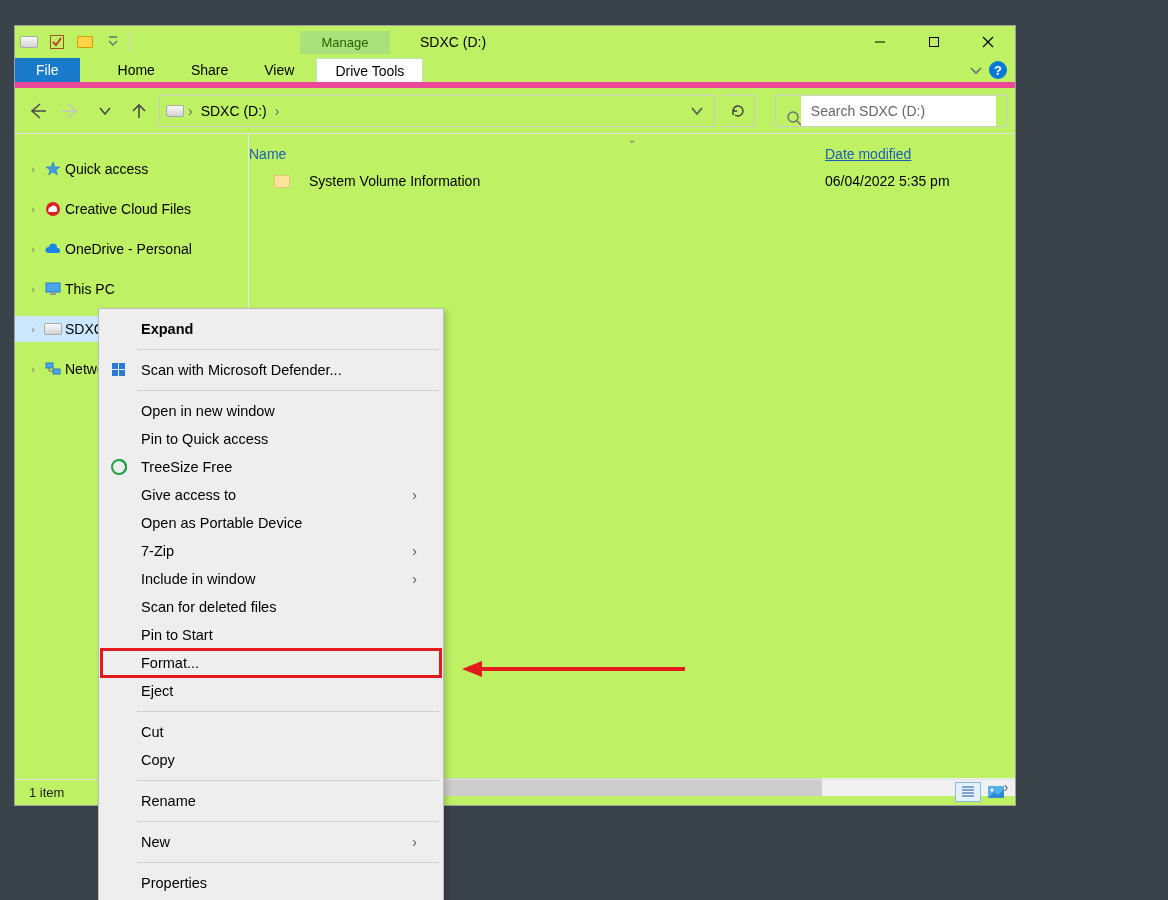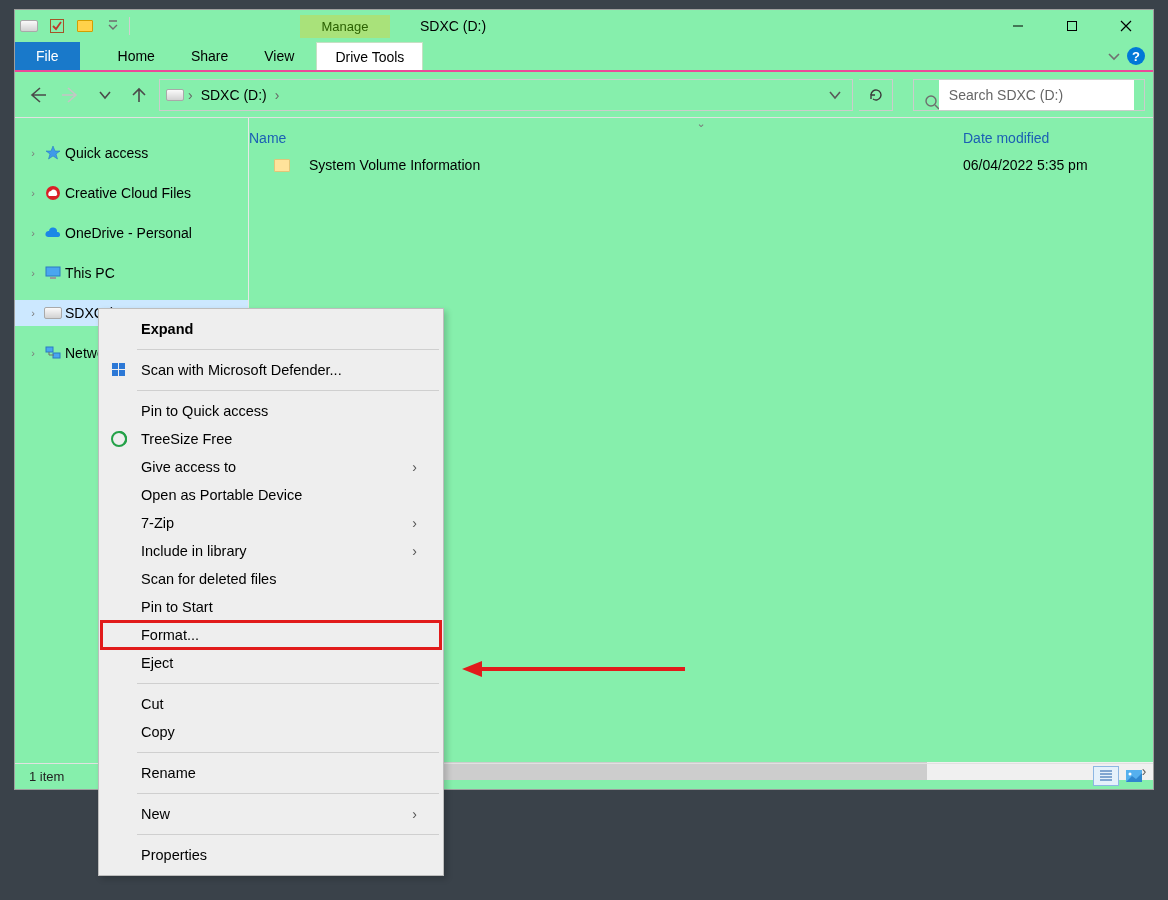--- a/index.html
+++ b/index.html
@@ -1,41 +1,41 @@
 <!DOCTYPE html>
 <html><head>
 <meta charset="utf-8">
 <style>
   * { box-sizing: border-box; margin: 0; padding: 0; }
   html, body { width: 1168px; height: 900px; overflow: hidden; }
   body { font-family: "Segoe UI", Tahoma, sans-serif; font-size: 14px; color: #000; background:#3a424a; }
 
   .window {
-    position: absolute; left: 14px; top: 9px; width: 1140px; height: 781px;
-    background:#86efac; border:1px solid #9f9f9f;
+    position: absolute; left: 14px; top: 25px; width: 1002px; height: 781px;
+    background:#bef264; border:1px solid #9f9f9f;
   }
 
   
   .titlebar { height:32px; display:flex; align-items:center; border-bottom:0; }
   .qat { display:flex; align-items:center; gap:0; }
   .qat .qa { width:28px; height:32px; display:flex; align-items:center; justify-content:center; }
   .qa-divider { width:3px; height:18px; border-right:1px solid #d0d0d0; margin-right:4px; }
 
   .manage-tab {
     margin-left: 166px; width:90px; height:23px; background:#a9e27a;
     font-size:13px; color:#2b6100; display:flex; align-items:center; justify-content:center;
   }
   .title-text { margin-left:30px; font-size:14px; color:#000; }
 
   .win-controls { margin-left:auto; display:flex; }
   .win-btn { width:54px; height:32px; display:flex; align-items:center; justify-content:center; color:#000; font-size:12px; }
   .win-btn svg { width:12px; height:12px; }
 
   
-  .ribbon-tabs { height:30px; display:flex; align-items:stretch; border-bottom:2px solid #ec4899; }
+  .ribbon-tabs { height:30px; display:flex; align-items:stretch; border-bottom:6px solid #ec4899; }
   .ribbon-tab { padding:0 18px; display:flex; align-items:center; font-size:14px; color:#000; }
   .ribbon-tab.file { background:#1979ca; color:#fff; padding:0 21px; }
   .drive-tools { border:1px solid #c5e0c3; border-bottom:none; background:#fff; }
   .ribbon-spacer { flex:1; }
   .chevron-help { padding:0 8px; display:flex; align-items:center; gap:6px; }
   .help-badge { width:18px;height:18px;border-radius:9px;background:#0078d7;color:#fff;display:flex;align-items:center;justify-content:center;font-size:13px;font-weight:600;}
 
   
   .navrow { height:46px; display:flex; align-items:center; gap:6px; padding:0 8px 0 8px; border-bottom:1px solid #e1e1e1; }
   .nav-arrow { width:28px; height:26px; display:flex; align-items:center; justify-content:center; color:#555; }
@@ -59,21 +59,21 @@
   .tree-item .ic { width:20px; display:flex; align-items:center; justify-content:center; }
   .tree-item.selected { background:#cce8ff; }
   .tree-spacer { height:14px; }
 
   
   .content { flex:1; display:flex; flex-direction:column; position:relative; }
   .notch { position:absolute; left:50%; top:-1px; transform:translateX(-50%); color:#7a7a7a; font-size:11px;}
   .columns { height:32px; display:flex; align-items:center; border-bottom:0; padding-top:8px;}
   .col { font-size:14px; color:#1b5fb4; }
   .col-name { flex:1; }
-  .col-date { width:190px; }
+  .col-date { width:190px;text-decoration:underline; }
 
   .row { height:30px; display:flex; align-items:center;gap:8px; }
   .row .ic { width:22px; margin-left:22px; display:flex; align-items:center; justify-content:center; }
   .row .nm { flex:1; margin-left:8px; color:#000;}
   .row .dt { width:190px; color:#000;}
 
   .hscroll { position:absolute; left:0; right:0; bottom:0; height:18px; display:flex; background:#f0f0f0;}
   .hscroll .track { flex:1; position:relative; }
   .hscroll .thumb { position:absolute; left:0; top:0; height:18px; width:76%; background:#cdcdcd;}
   .hscroll .btn { width:18px; display:flex; align-items:center; justify-content:center; color:#5a5a5a;}
@@ -332,41 +332,42 @@
         <svg width="18" height="18">
           <rect x="2" y="2" width="6" height="6" fill="#2c78d6"></rect>
           <rect x="9" y="2" width="6" height="6" fill="#2c78d6"></rect>
           <rect x="2" y="9" width="6" height="6" fill="#2c78d6"></rect>
           <rect x="9" y="9" width="6" height="6" fill="#2c78d6"></rect>
         </svg>
       </span>
     <span>Scan with Microsoft Defender...</span>
   </div>
   <div class="sep"></div>
+  <div class="item">Open in new window</div>
   <div class="item">Pin to Quick access</div>
   <div class="item">
     <span class="lic">
         <svg width="16" height="16">
           <circle cx="8" cy="8" r="7" fill="none" stroke="#24a148" stroke-width="2"></circle>
           <path d="M8 1 a7 7 0 0 1 5 12" fill="none" stroke="#24a148" stroke-width="2"></path>
         </svg>
       </span>
     <span>TreeSize Free</span>
   </div>
   <div class="item">
       <span>Give access to</span>
       <span class="sub">›</span>
     </div>
   <div class="item">Open as Portable Device</div>
   <div class="item">
       <span>7-Zip</span>
       <span class="sub">›</span>
     </div>
   <div class="item">
-      <span>Include in library</span>
+      <span>Include in window</span>
       <span class="sub">›</span>
     </div>
   <div class="item">Scan for deleted files</div>
   <div class="item">Pin to Start</div>
   <div class="item format-hl">Format...</div>
   <div class="item">Eject</div>
   <div class="sep"></div>
   <div class="item">Cut</div>
   <div class="item">Copy</div>
   <div class="sep"></div>

